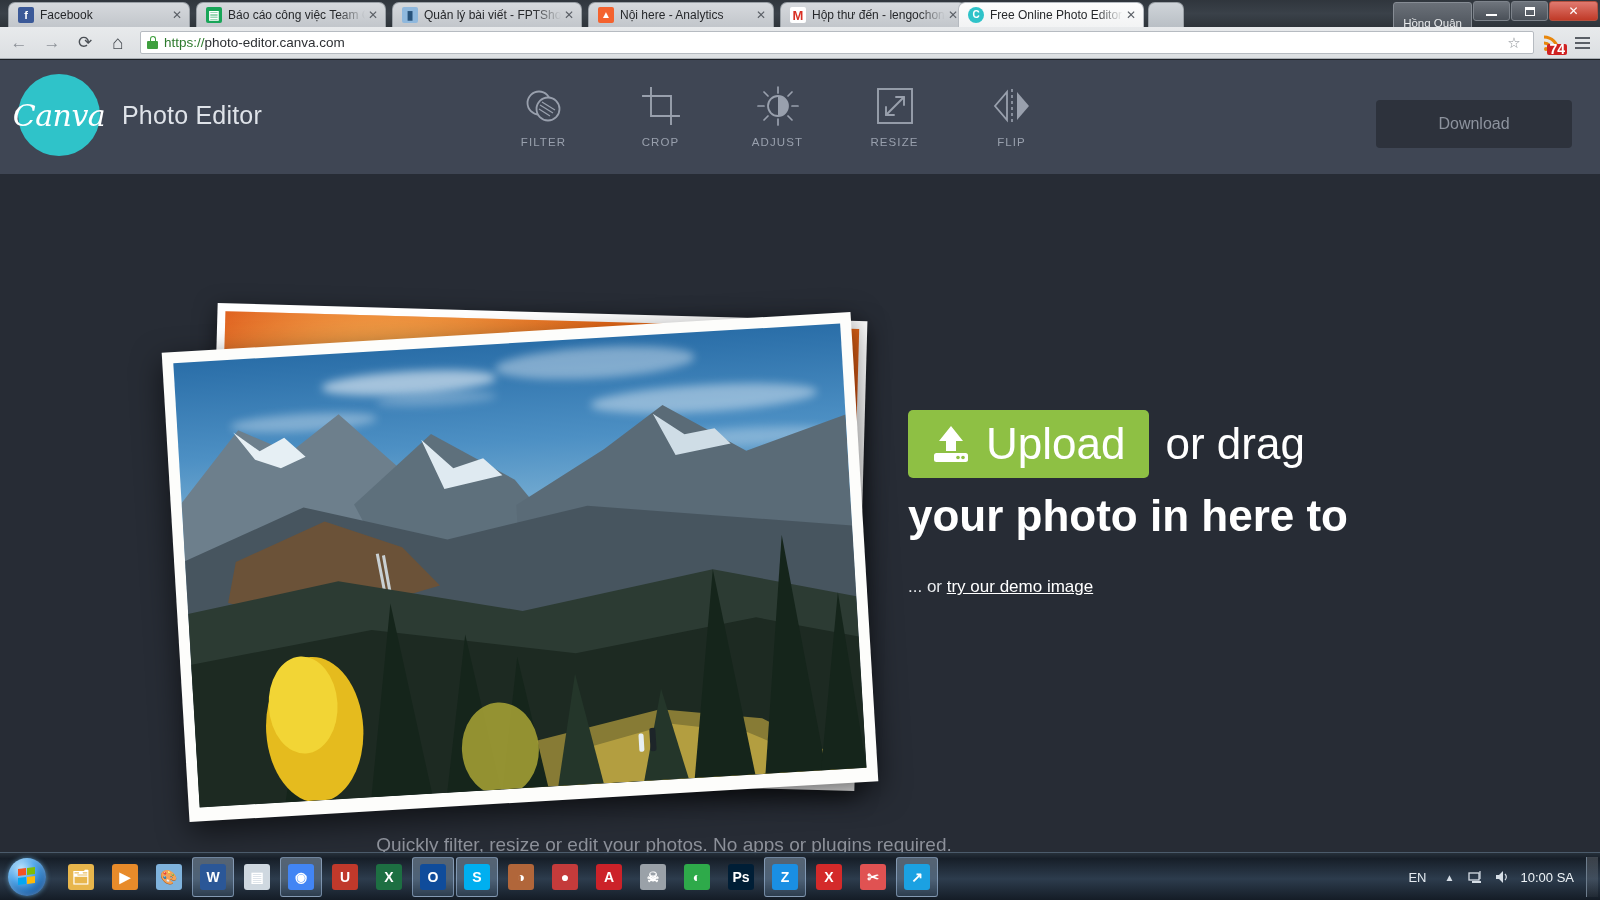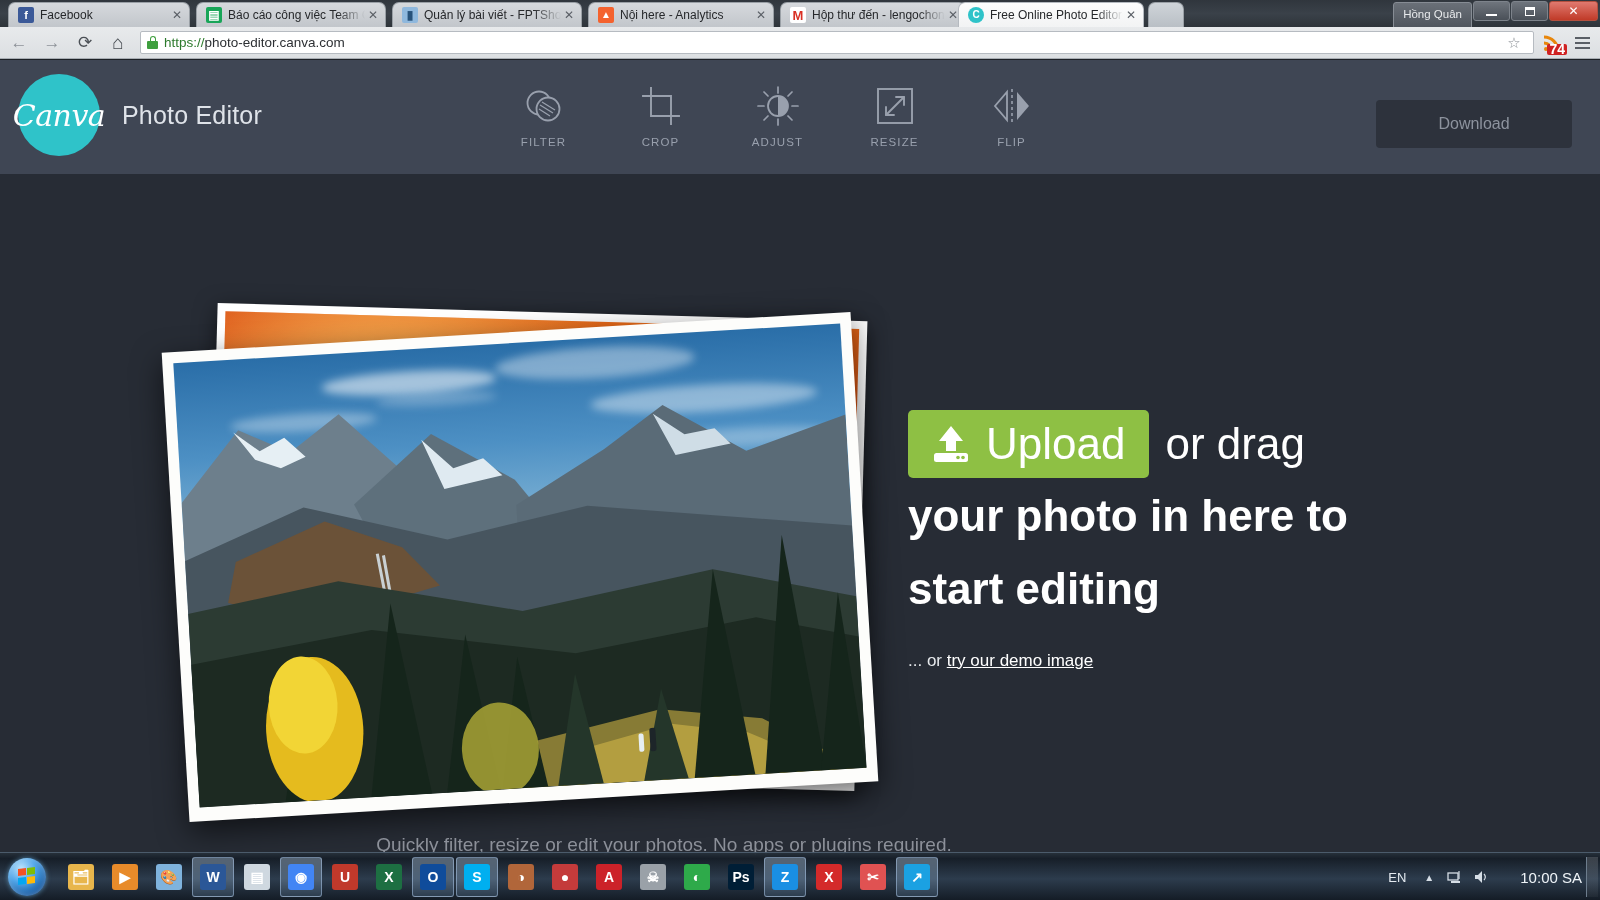--- a/index.html
+++ b/index.html
@@ -44,21 +44,21 @@
     mask-image: linear-gradient(to right, #000 80%, transparent 100%);
   }
   .tab-close {
     flex: 0 0 16px; width: 16px; height: 16px; color: #5a5f66; font-size: 12px;
     display: flex; align-items: center; justify-content: center;
     font-family: "Liberation Sans", sans-serif;
   }
 
   
   .win-user-btn {
-    position: absolute; right: 128px; top: 2px; height: 29px; padding: 3px 9px;
+    position: absolute; right: 128px; top: 2px; height: 29px; padding: 12px 9px;
     background: linear-gradient(to bottom, #6a7078 0%, #4c525a 100%);
     border: 1px solid #868c94; border-radius: 3px;
     color: #e8eaec; font-size: 11.5px; line-height: 17px; white-space: nowrap;
   }
   .win-ctrls { position: absolute; right: 2px; top: 1px; display: flex; gap: 1px; }
   .win-btn {
     width: 37px; height: 20px; border: 1px solid #7d838b; border-radius: 3px;
     background: linear-gradient(to bottom, #6f757d 0%, #4a5058 100%);
     display: flex; align-items: center; justify-content: center;
     color: #fff; font-size: 12px; line-height:1;
@@ -225,21 +225,21 @@
     background: linear-gradient(to bottom, rgba(190,215,240,.38) 0%, rgba(120,160,200,.22) 100%);
     border: 1px solid rgba(190,220,255,.45);
   }
   .tb-icon { width: 26px; height: 26px; display:flex; align-items:center; justify-content:center;
              font-size: 14px; font-weight: bold; color:#fff; border-radius: 3px; }
   .tray {
     position: absolute; right: 0; top: 0; height: 48px; display: flex; align-items: center; gap: 0;
   }
   .tray-lang { color: #e4eaf0; font-size: 13px; padding: 0 10px; }
   .tray-ico { width: 26px; height: 26px; display:flex; align-items:center; justify-content:center; color:#d6dee6; }
-  .tray-clock { color: #eef3f7; font-size: 15px; padding: 0 4px 0 6px; white-space: nowrap; margin-left: 20px; }
+  .tray-clock { color: #eef3f7; font-size: 13px; padding: 0 12px 0 6px; white-space: nowrap; }
   .show-desktop {
     width: 12px; height: 40px; margin-right: 2px;
     border-left: 1px solid #6d7d8d;
     background: linear-gradient(to bottom, rgba(255,255,255,.16), rgba(255,255,255,.04));
   }
 </style>
 </head>
 <body>
 
 <div id="browser-window">
@@ -489,21 +489,20 @@
                 <rect x="4" y="29" width="34" height="9" rx="2.5" fill="#fff"></rect>
                 <circle cx="28" cy="33.5" r="1.8" fill="#8ec044"></circle>
                 <circle cx="33" cy="33.5" r="1.8" fill="#8ec044"></circle>
               </svg>
             </span>
             <span class="upload-text">Upload</span>
           </div>
           <div class="copy-rest">or drag</div>
         </div>
         <div class="copy-line2">your photo in here to</div>
-        <div class="copy-line2">start editing</div>
 
         <div class="demo-line">
           <span>... or </span><a class="demo-link" href="#">try our demo image</a>
         </div>
       </div>
 
       <div class="tagline">Quickly filter, resize or edit your photos. No apps or plugins required.</div>
     </div>
   </div>
 </div>

